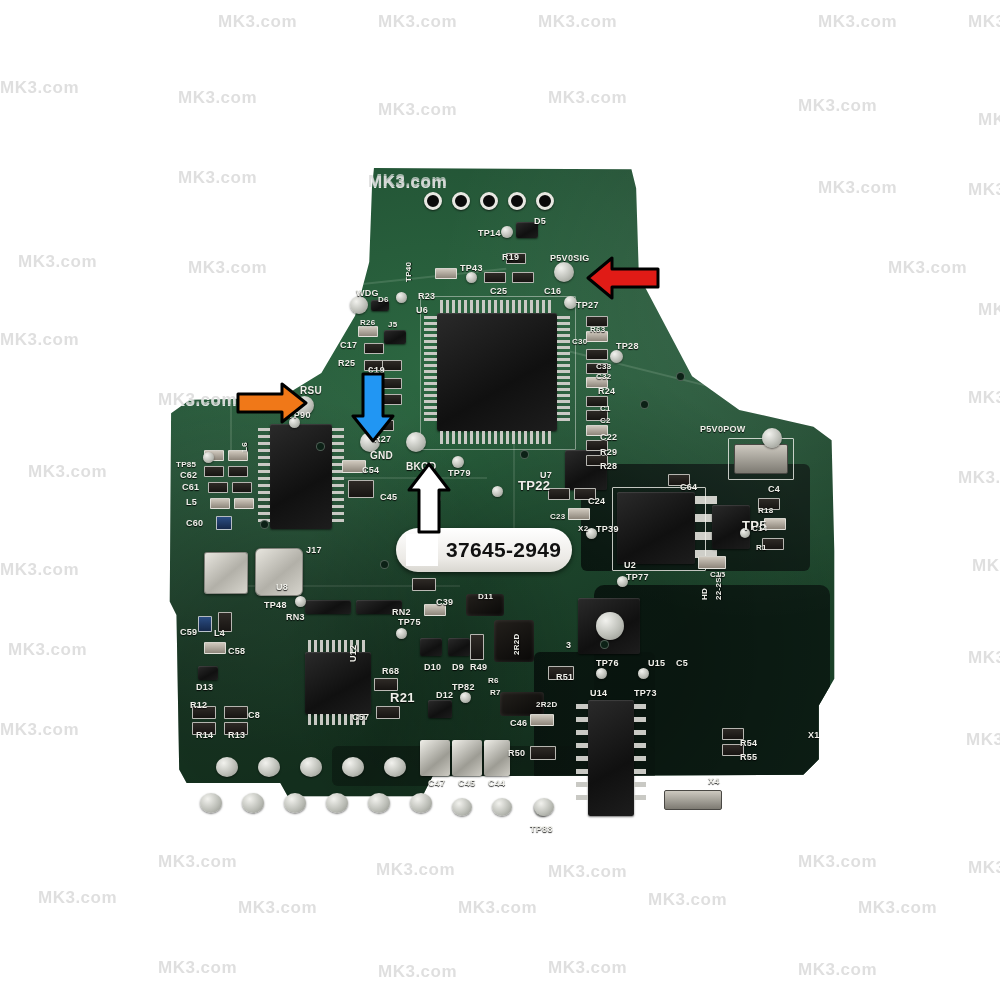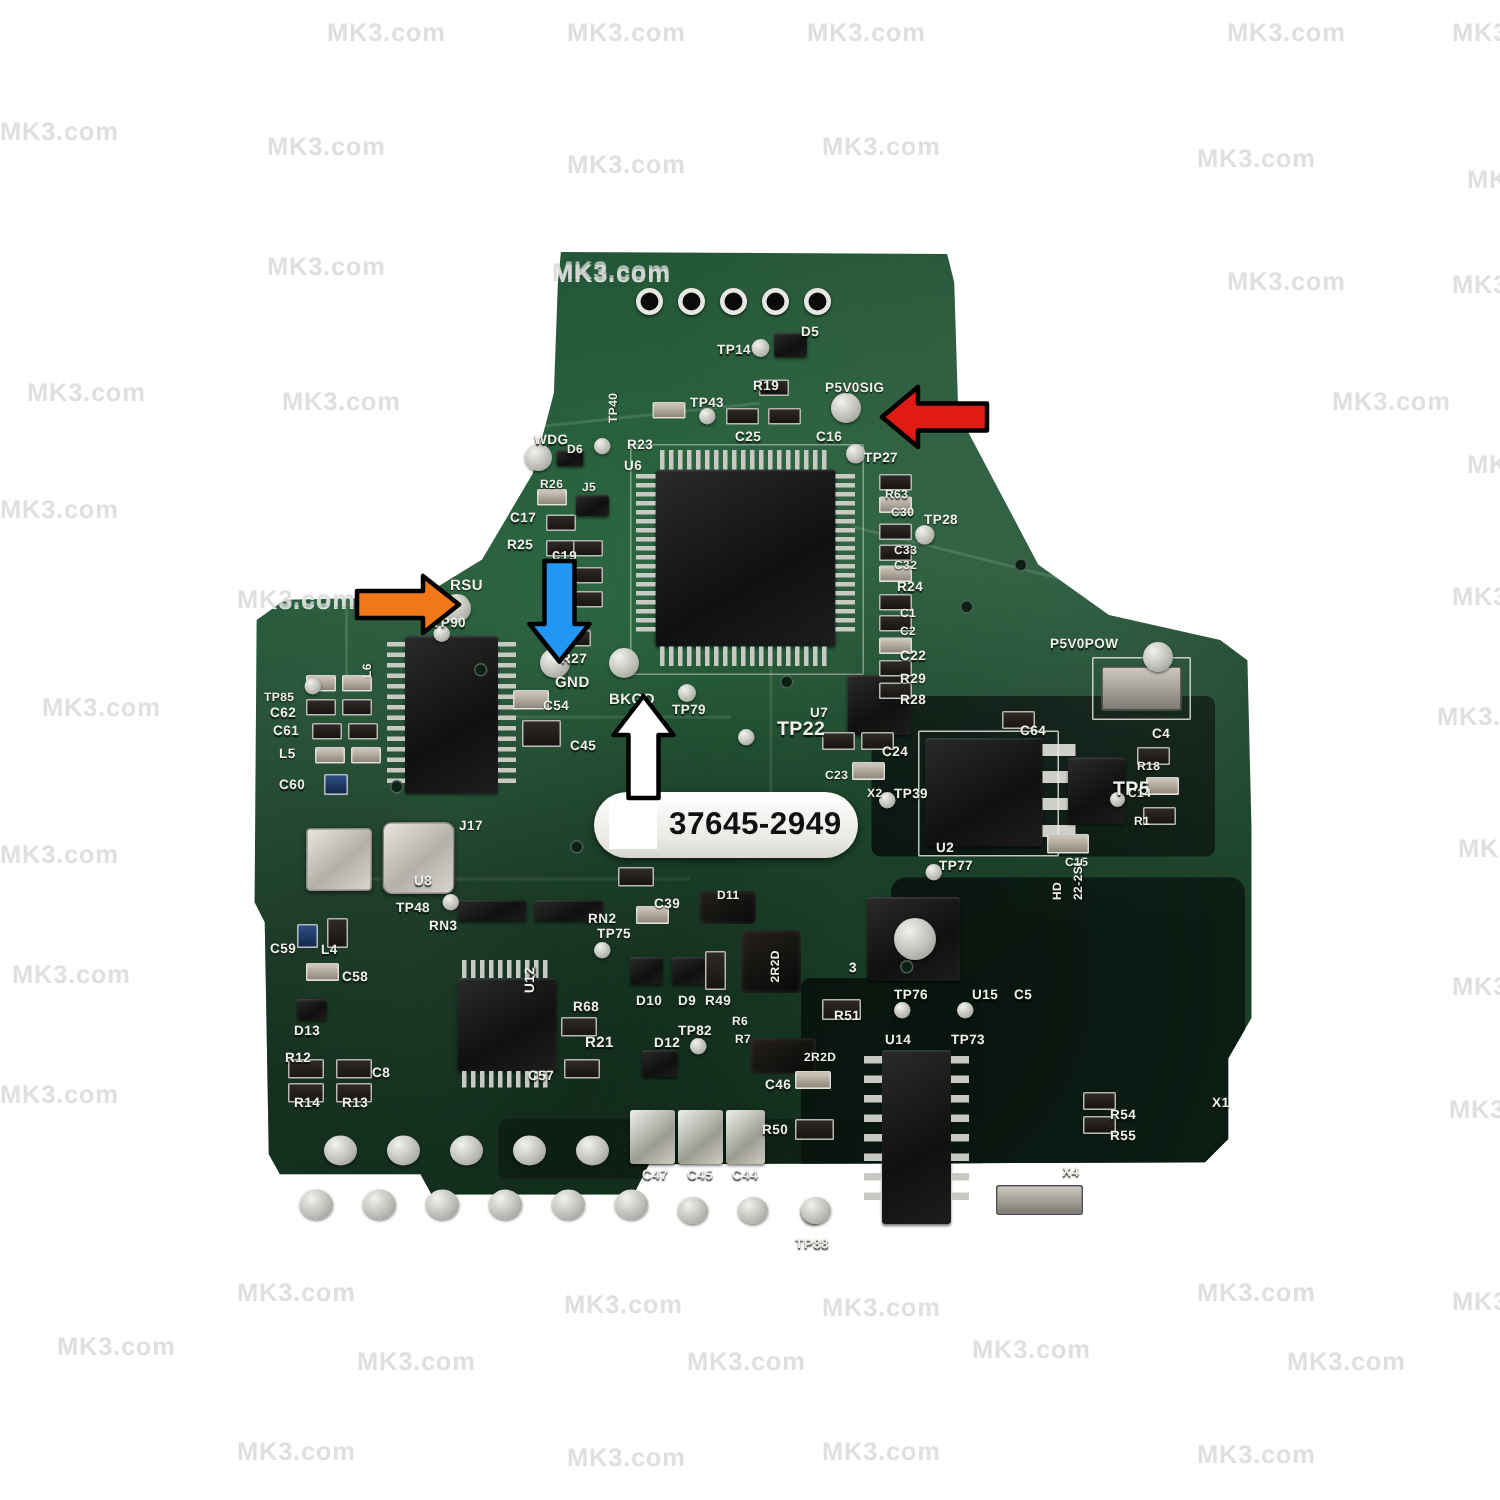--- a/index.html
+++ b/index.html
@@ -486,21 +486,21 @@
         <div class="lbl" style="left: 516px; top: 286px; font-size: 9px; padding-left: 28px;">C16</div>
         <div class="lbl" style="left: 356px; top: 288px; font-size: 9px;">WDG</div>
         <div class="lbl sm" style="left: 378px; top: 295px; font-size: 8px;">D6</div>
         <div class="lbl sm" style="left: 404px; top: 282px; font-size: 8px; transform: rotate(-90deg); transform-origin: left top;">TP40</div>
         <div class="lbl" style="left: 418px; top: 291px; font-size: 9px;">R23</div>
         <div class="lbl" style="left: 416px; top: 305px; font-size: 9px;">U6</div>
         <div class="lbl" style="left: 576px; top: 300px; font-size: 9px;">TP27</div>
         <div class="lbl sm" style="left: 360px; top: 318px; font-size: 8px;">R26</div>
         <div class="lbl sm" style="left: 388px; top: 320px; font-size: 8px;">J5</div>
         <div class="lbl sm" style="left: 590px; top: 325px; font-size: 8px;">R63</div>
-        <div class="lbl sm" style="left: 594px; top: 337px; font-size: 8px;">C30</div>
+        <div class="lbl sm" style="left: 572px; top: 337px; font-size: 8px;">C30</div>
         <div class="lbl" style="left: 340px; top: 340px; font-size: 9px;">C17</div>
         <div class="lbl" style="left: 616px; top: 341px; font-size: 9px;">TP28</div>
         <div class="lbl" style="left: 338px; top: 358px; font-size: 9px;">R25</div>
         <div class="lbl sm" style="left: 596px; top: 362px; font-size: 8px;">C33</div>
         <div class="lbl sm" style="left: 596px; top: 372px; font-size: 8px;">C32</div>
         <div class="lbl" style="left: 368px; top: 366px; font-size: 9px; font-family: Liberation Mono, monospace;">C19</div>
         <div class="lbl" style="left: 598px; top: 386px; font-size: 9px;">R24</div>
         <div class="lbl" style="left: 300px; top: 385px; font-size: 10px;">RSU</div>
         <div class="lbl sm" style="left: 600px; top: 404px; font-size: 8px;">C1</div>
         <div class="lbl" style="left: 362px; top: 392px; font-size: 9px;">C20</div>
@@ -565,21 +565,21 @@
         <div class="lbl sm" style="left: 488px; top: 676px; font-size: 8px;">R6</div>
         <div class="lbl" style="left: 452px; top: 682px; font-size: 9px;">TP82</div>
         <div class="lbl sm" style="left: 490px; top: 688px; font-size: 8px;">R7</div>
         <div class="lbl" style="left: 436px; top: 690px; font-size: 9px;">D12</div>
         <div class="lbl" style="left: 590px; top: 688px; font-size: 9px;">U14</div>
         <div class="lbl" style="left: 634px; top: 688px; font-size: 9px;">TP73</div>
         <div class="lbl" style="left: 190px; top: 700px; font-size: 9px;">R12</div>
         <div class="lbl sm" style="left: 536px; top: 700px; font-size: 8px;">2R2D</div>
         <div class="lbl" style="left: 248px; top: 710px; font-size: 9px;">C8</div>
         <div class="lbl" style="left: 352px; top: 712px; font-size: 9px;">C57</div>
-        <div class="lbl sm" style="left: 390px; top: 690px; font-size: 10px;">R21</div>
+        <div class="lbl sm" style="left: 390px; top: 690px; font-size: 13px;">R21</div>
         <div class="lbl" style="left: 510px; top: 718px; font-size: 9px;">C46</div>
         <div class="lbl" style="left: 196px; top: 730px; font-size: 9px;">R14</div>
         <div class="lbl" style="left: 228px; top: 730px; font-size: 9px;">R13</div>
         <div class="lbl" style="left: 508px; top: 748px; font-size: 9px;">R50</div>
         <div class="lbl" style="left: 740px; top: 738px; font-size: 9px;">R54</div>
         <div class="lbl" style="left: 740px; top: 752px; font-size: 9px;">R55</div>
         <div class="lbl" style="left: 808px; top: 730px; font-size: 9px;">X1</div>
         <div class="lbl" style="left: 428px; top: 778px; font-size: 9px;">C47</div>
         <div class="lbl" style="left: 458px; top: 778px; font-size: 9px;">C45</div>
         <div class="lbl" style="left: 488px; top: 778px; font-size: 9px;">C44</div>

